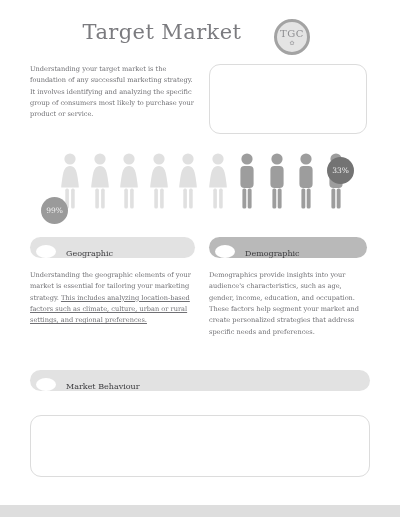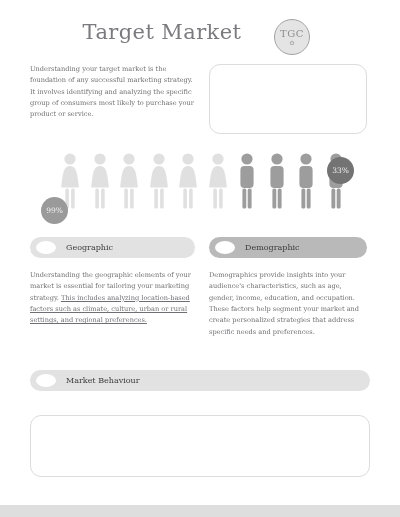--- a/index.html
+++ b/index.html
@@ -26,21 +26,21 @@
     font-weight:400;
     letter-spacing:.4px;
     color:#7b7b7f;
   }
   .logo {
     position:absolute;
     right:14px; top:19px;
     width:36px; height:36px;
     border-radius:50%;
     background:#e4e4e4;
-    border:1px solid #a3a3a3;
+    border:3px solid #a3a3a3;
     display:flex; align-items:center; justify-content:center;
     flex-direction:column;
   }
   .logo-text {
     font-family:"DejaVu Serif", serif;
     font-size:10px;
     color:#8d8d90;
     letter-spacing:.5px;
     line-height:1;
   }
@@ -111,21 +111,21 @@
     display:flex;
     gap:14px;
   }
   .col { width:165px; }
   .col-right { width:158px; }
 
   .pill {
     height:21px;
     border-radius:11px;
     display:flex;
-    align-items:center;
+    align-items:flex-end;
     padding-left:6px;
     margin-bottom:12px;
   }
   .pill-light { background:#e2e2e2; }
   .pill-dark  { background:#b9b9b9; }
   .pill-oval {
     width:20px; height:13px;
     border-radius:50%;
     background:#ffffff;
     flex:0 0 auto;

